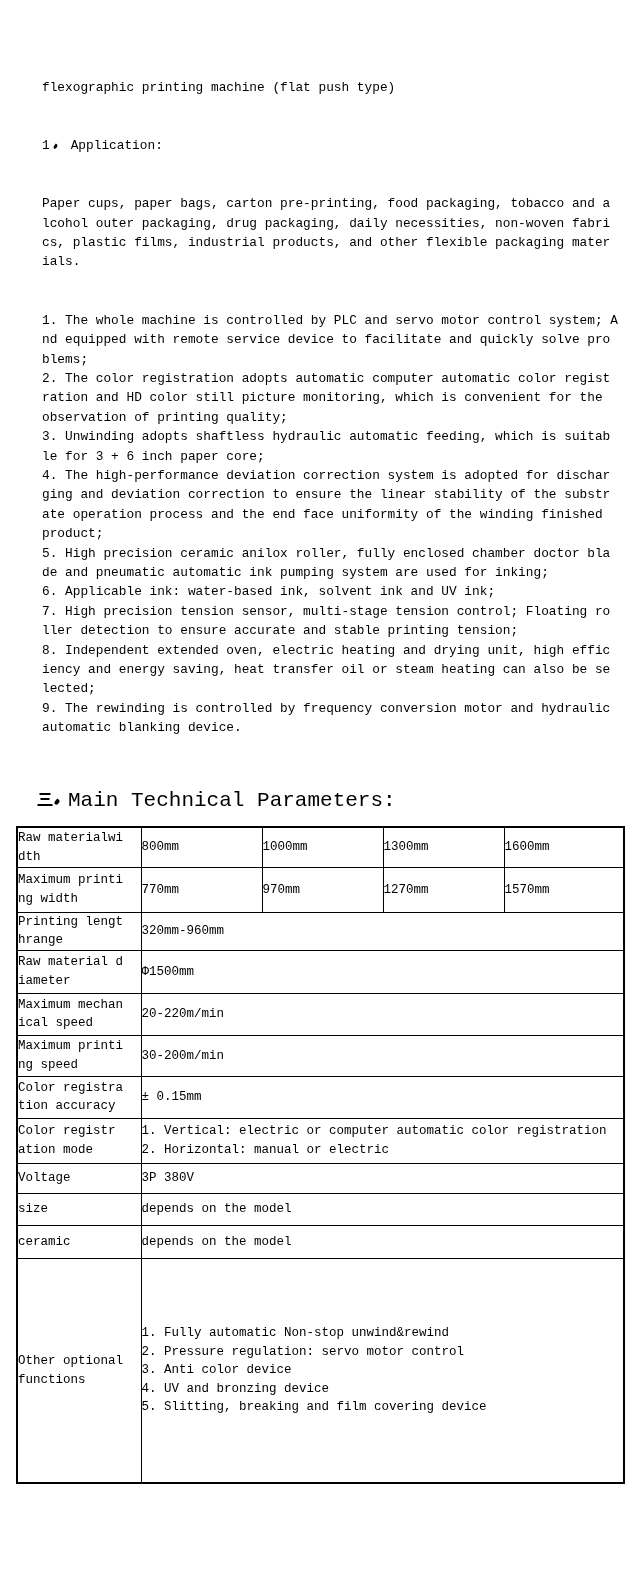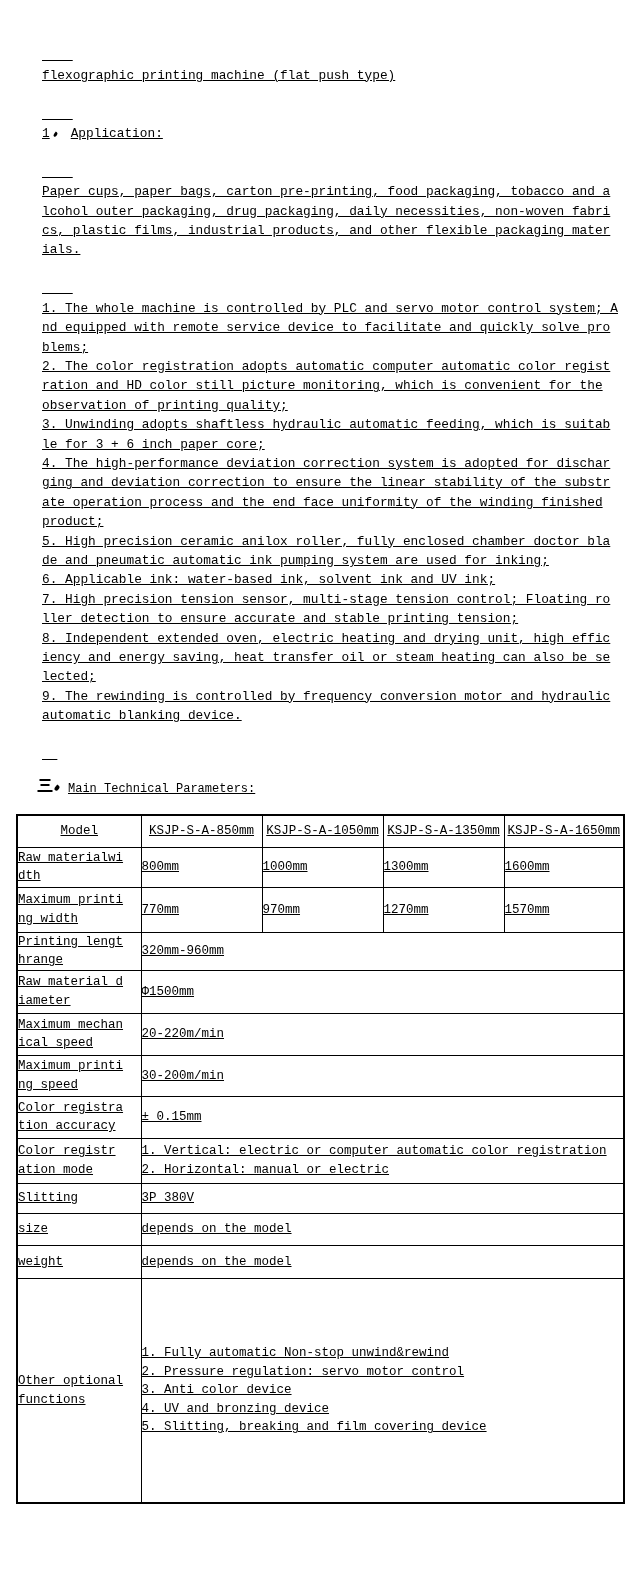--- a/index.html
+++ b/index.html
@@ -3,21 +3,21 @@
 <meta charset="utf-8">
 <style>
   * { margin: 0; padding: 0; box-sizing: border-box; }
   html, body { background: #ffffff; }
   body {
     width: 640px; height: 1572px;
     font-family: "Liberation Mono", "DejaVu Sans Mono", monospace;
     color: #000;
     overflow: hidden;
   }
-  .page { position: relative; width: 640px; height: 1572px; padding-top: 27px; text-decoration: underline; }
+  .page { position: relative; width: 640px; height: 1572px; padding-top: 39px; }
 
   
   .bodytext {
     margin-left: 42px;
     width: 592px;
     font-size: 12.8px;
     line-height: 19.4px;
     white-space: pre;
   }
   .bodytext .line, .bodytext .block { white-space: pre; }
@@ -32,21 +32,21 @@
     width: 3px; height: 5px; background: #000;
     border-radius: 0 70% 70% 70%;
     transform: rotate(38deg);
   }
   .enum-comma.lg { width: 15px; height: 14px; }
   .enum-comma.lg::after { left: 2px; bottom: 1px; width: 4px; height: 6px; }
 
   
   .tech-heading {
     margin: 14px 0 15px 37px;
-    font-size: 12px; line-height: 21px; height: 21px;
+    font-size: 21px; line-height: 21px; height: 21px;
     white-space: pre;
   }
   .cjk-three {
     display: inline-block; position: relative;
     width: 15px; height: 13px; margin-right: 1px;
   }
   .cjk-three i {
     position: absolute; left: 50%; transform: translateX(-50%);
     height: 2px; background: #000; display: block;
   }
@@ -118,27 +118,20 @@
 
   <table class="spec">
     <colgroup>
       <col style="width:124px">
         <col style="width:121px">
         <col style="width:121px">
         <col style="width:121px">
         <col style="width:120px">
     </colgroup>
     <tbody>
-      <tr class="hdr" style="height:32px">
-        <td>Model</td>
-        <td>KSJP-S-A-850mm</td>
-        <td>KSJP-S-A-1050mm</td>
-        <td>KSJP-S-A-1350mm</td>
-        <td>KSJP-S-A-1650mm</td>
-      </tr>
       <tr style="height:40px">
         <td class="lc">Raw materialwi
 dth</td>
         <td class="vc">800mm</td>
         <td class="vc">1000mm</td>
         <td class="vc">1300mm</td>
         <td class="vc">1600mm</td>
       </tr>
       <tr style="height:45px">
         <td class="lc">Maximum printi
@@ -173,29 +166,29 @@
 tion accuracy</td>
         <td class="vc" colspan="4">± 0.15mm</td>
       </tr>
       <tr style="height:45px">
         <td class="lc">Color registr
 ation mode</td>
         <td class="vc mode-v" colspan="4">1. Vertical: electric or computer automatic color registration
 2. Horizontal: manual or electric</td>
       </tr>
       <tr style="height:30px">
-        <td class="lc">Slitting</td>
+        <td class="lc">Voltage</td>
         <td class="vc" colspan="4">3P 380V</td>
       </tr>
       <tr style="height:32px">
         <td class="lc">size</td>
         <td class="vc" colspan="4">depends on the model</td>
       </tr>
       <tr style="height:33px">
-        <td class="lc">weight</td>
+        <td class="lc">ceramic</td>
         <td class="vc" colspan="4">depends on the model</td>
       </tr>
       <tr style="height:225px">
         <td class="lc opt-l">Other optional
 functions</td>
         <td class="vc opt-v" colspan="4">1. Fully automatic Non-stop unwind&amp;rewind
 2. Pressure regulation: servo motor control
 3. Anti color device
 4. UV and bronzing device
 5. Slitting, breaking and film covering device</td>

